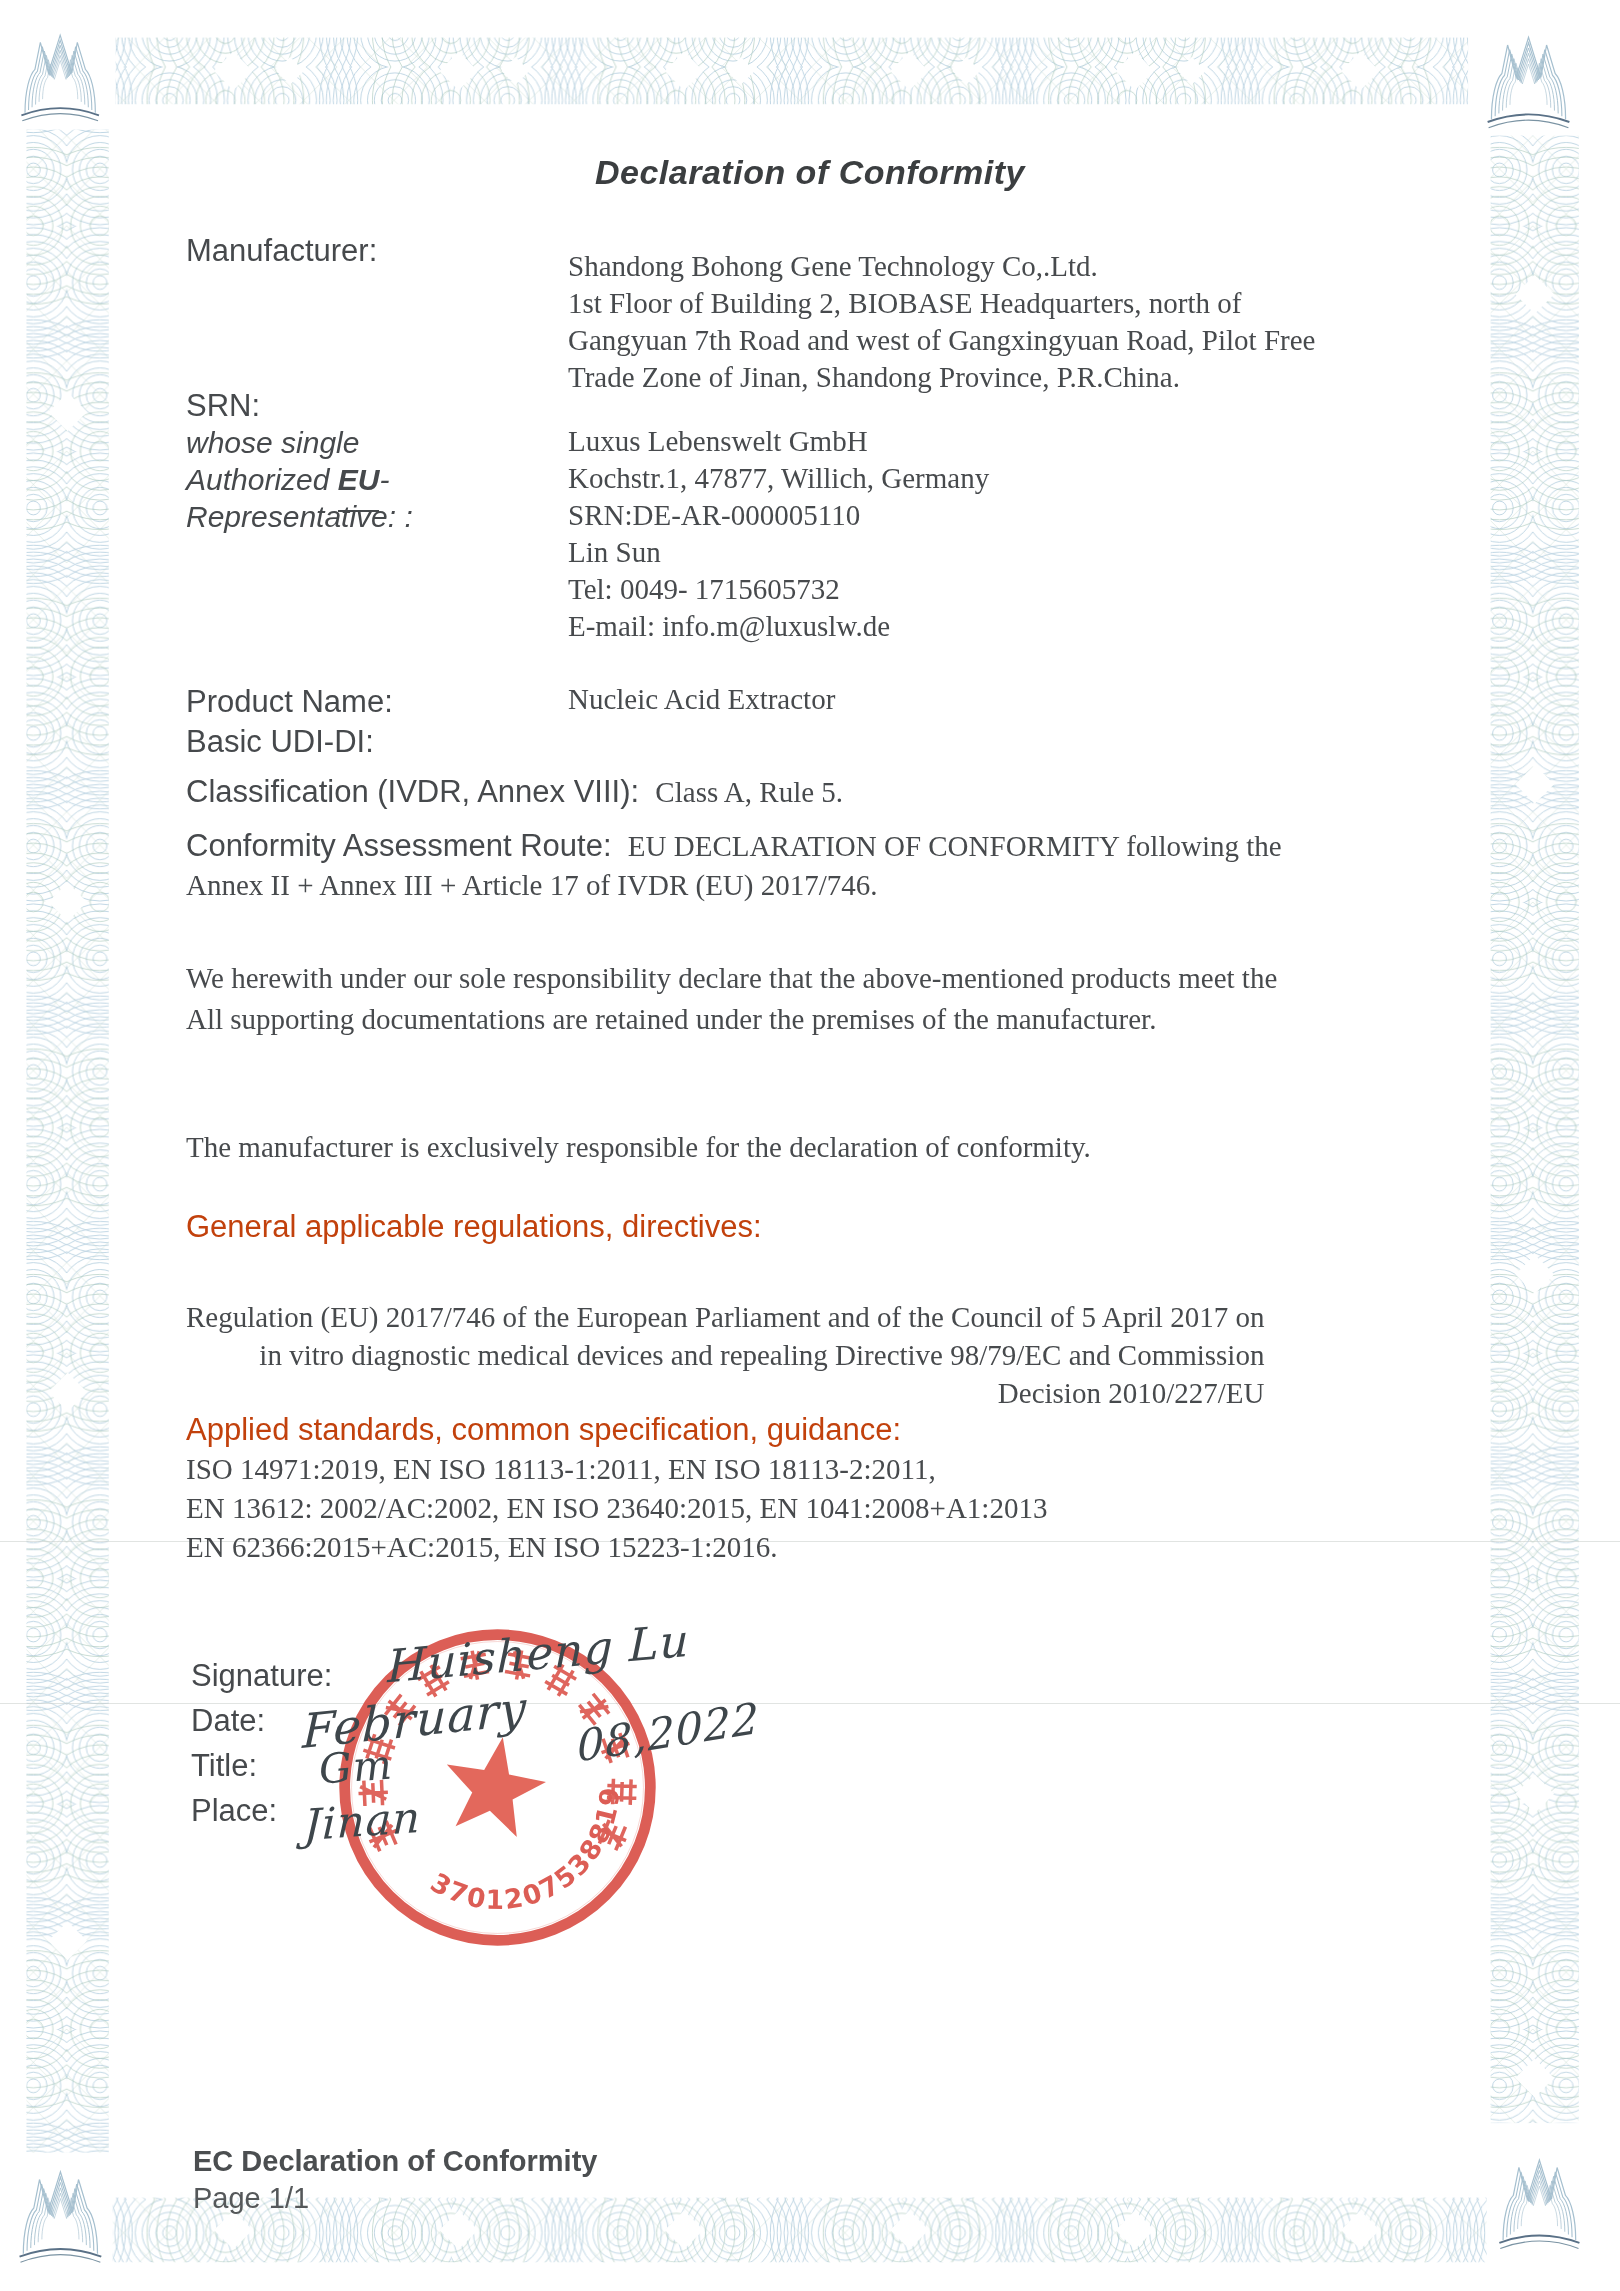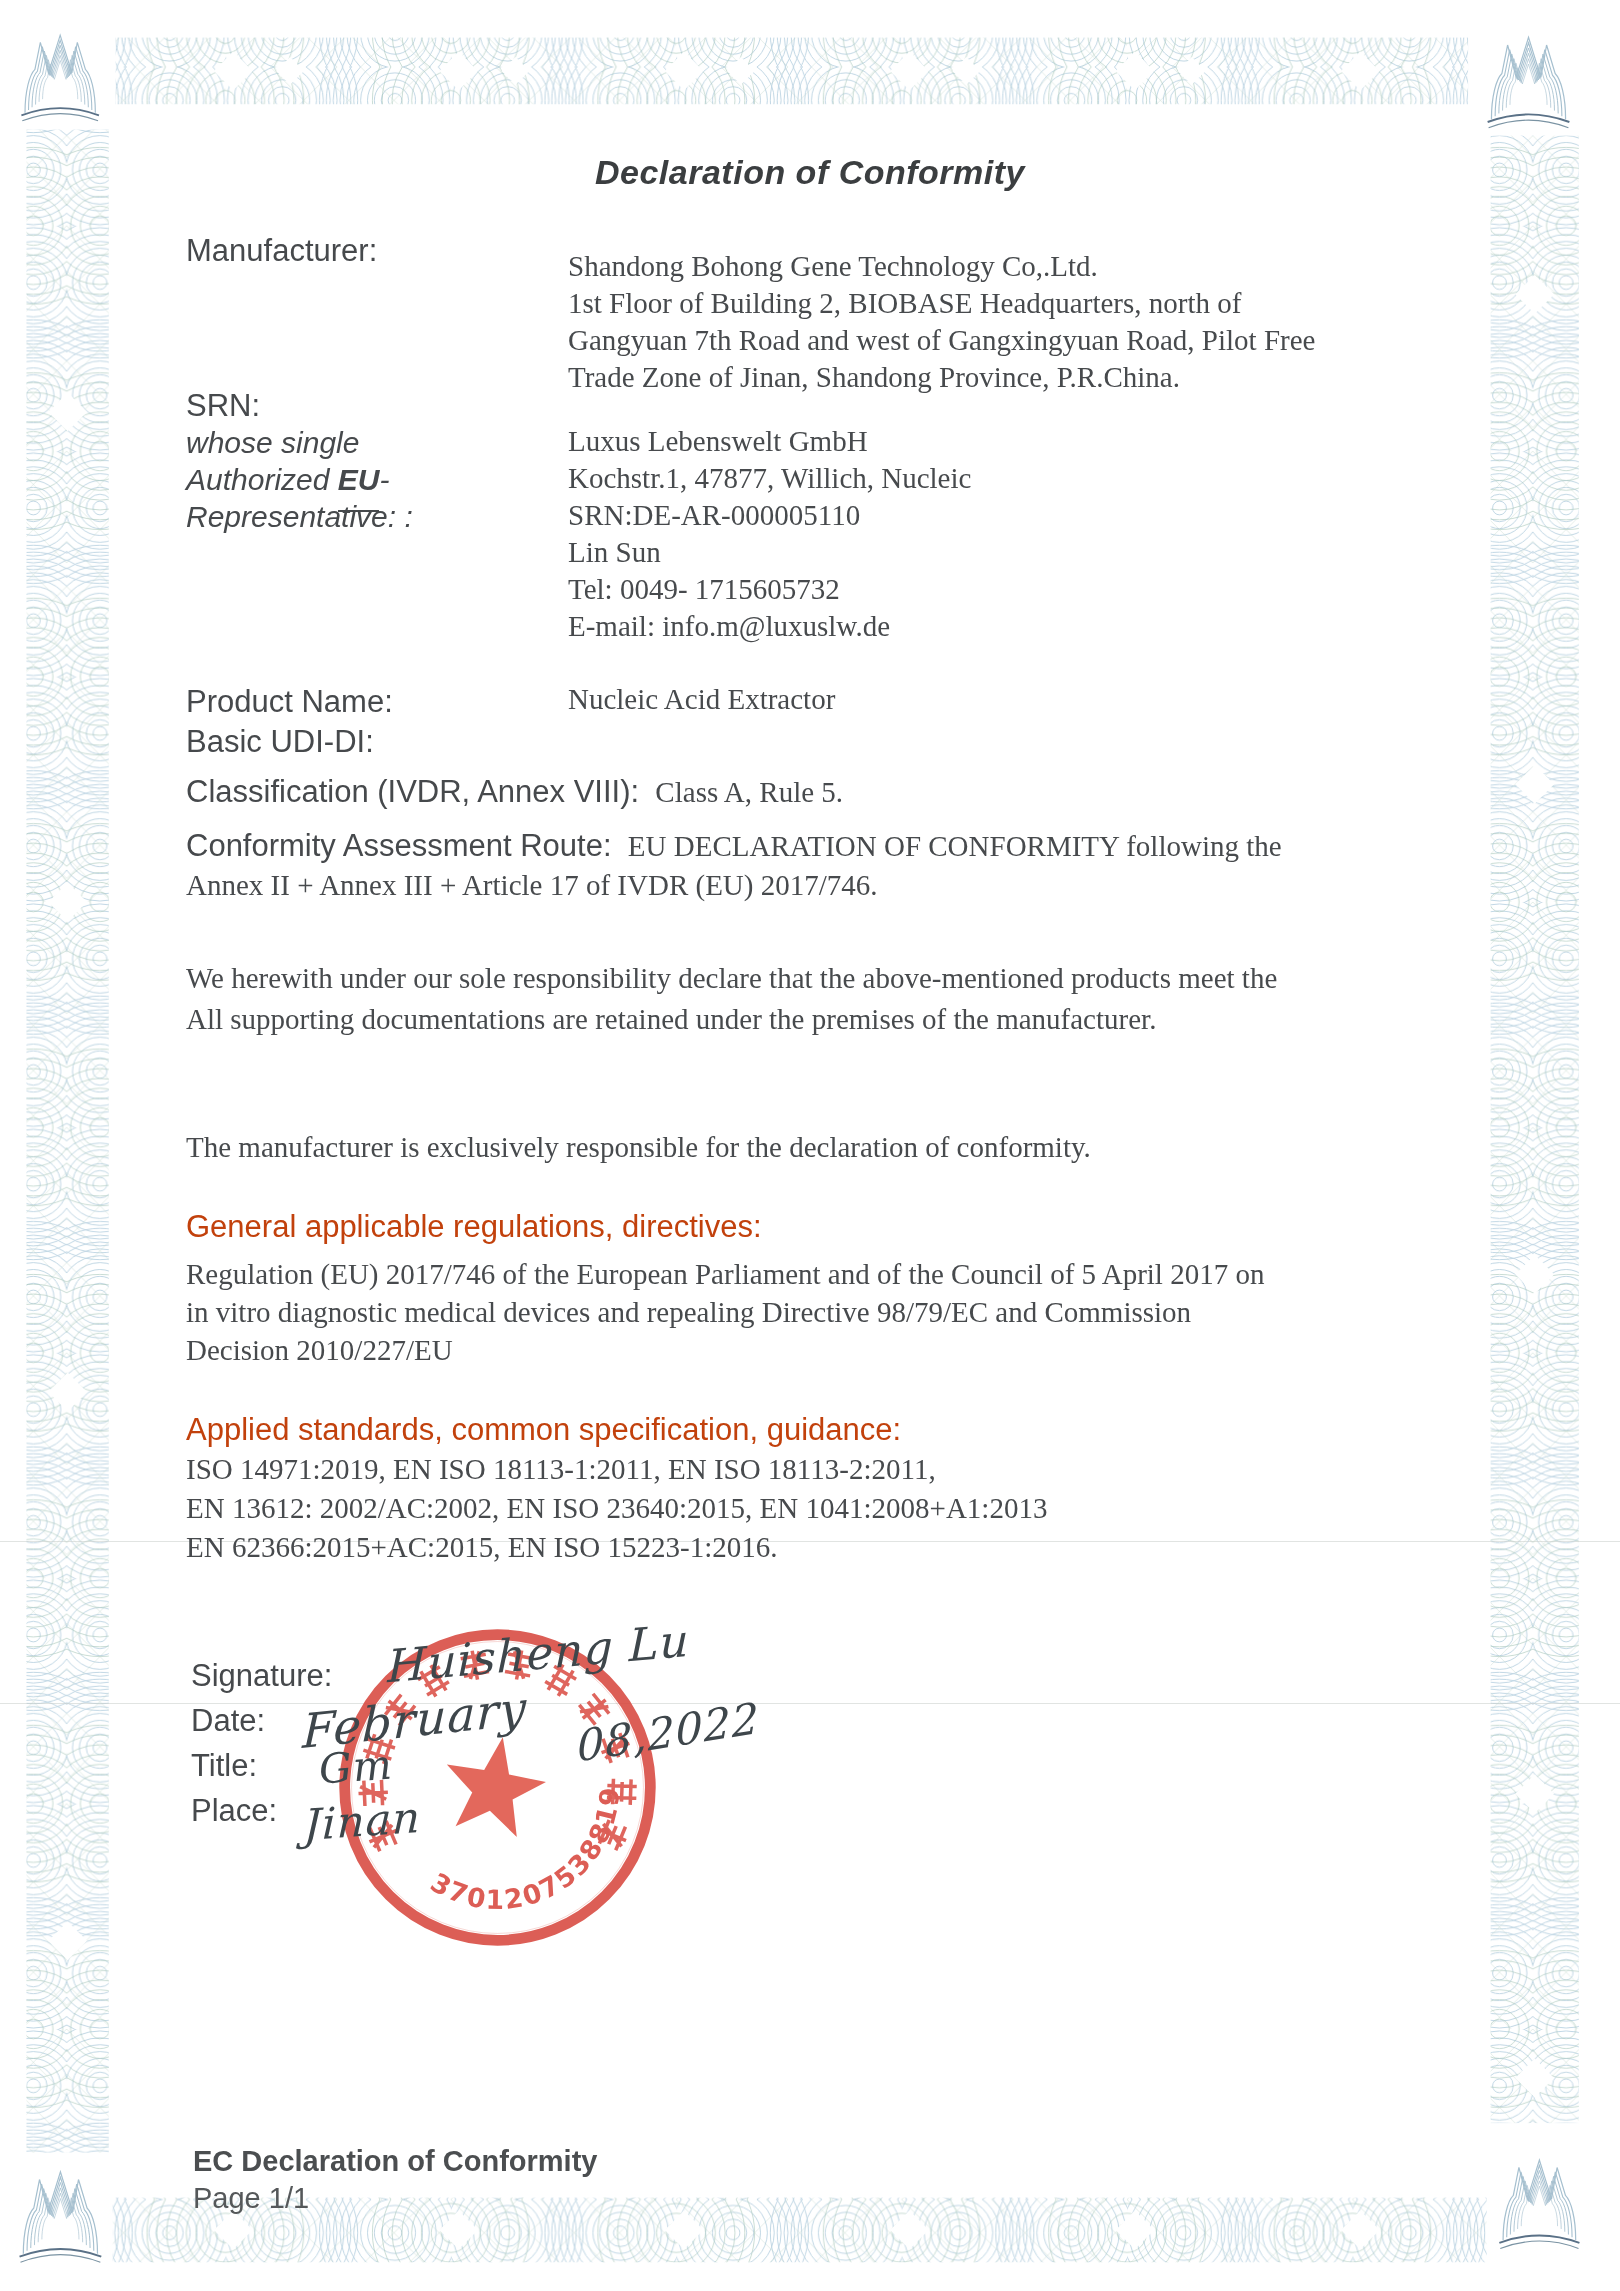--- a/index.html
+++ b/index.html
@@ -261,21 +261,21 @@
 </div>
 
 <div class="abs content label" style="left:186px;top:387px;">SRN:</div>
 <div class="abs content rep-label" style="left:186px;top:424px;">
   <div>whose single</div>
   <div><span>Authorized </span><span class="eu">EU</span><span>-</span></div>
   <div>Representative: :</div>
 </div>
 <div class="abs content serif" style="left:568px;top:423px;">
   <div class="body-line">Luxus Lebenswelt GmbH</div>
-  <div class="body-line">Kochstr.1, 47877, Willich, Nucleic</div>
+  <div class="body-line">Kochstr.1, 47877, Willich, Germany</div>
   <div class="body-line">SRN:DE-AR-000005110</div>
   <div class="body-line">Lin Sun</div>
   <div class="body-line">Tel: 0049- 1715605732</div>
   <div class="body-line">E-mail: info.m@luxuslw.de</div>
 </div>
 
 <div class="abs content label" style="left:186px;top:682px;line-height:40px;">
   <div>Product Name:</div>
   <div>Basic UDI-DI:</div>
 </div>
@@ -292,21 +292,21 @@
 </div>
 <div class="abs content serif body-line" style="left:186px;top:867px;">Annex II + Annex III + Article 17 of IVDR (EU) 2017/746.</div>
 
 <div class="abs content serif para" style="left:186px;top:958px;">
   <div class="body-line">We herewith under our sole responsibility declare that the above-mentioned products meet the</div>
   <div class="body-line">All supporting documentations are retained under the premises of the manufacturer.</div>
 </div>
 <div class="abs content serif body-line" style="left:186px;top:1129px;">The manufacturer is exclusively responsible for the declaration of conformity.</div>
 
 <div class="abs content label heading" style="left:186px;top:1208px;">General applicable regulations, directives:</div>
-<div class="abs content serif reg-lines" style="left:186px;top:1255px;">
+<div class="abs content serif reg-lines" style="left:186px;top:1298px;text-align:right;">
   <div class="body-line">Regulation (EU) 2017/746 of the European Parliament and of the Council of 5 April 2017 on</div>
   <div class="body-line">in vitro diagnostic medical devices and repealing Directive 98/79/EC and Commission</div>
   <div class="body-line">Decision 2010/227/EU</div>
 </div>
 
 <div class="abs content label heading" style="left:186px;top:1411px;">Applied standards, common specification, guidance:</div>
 <div class="abs content serif std-lines" style="left:186px;top:1450px;">
   <div class="body-line">ISO 14971:2019, EN ISO 18113-1:2011, EN ISO 18113-2:2011,</div>
   <div class="body-line">EN 13612: 2002/AC:2002, EN ISO 23640:2015, EN 1041:2008+A1:2013</div>
   <div class="body-line">EN 62366:2015+AC:2015, EN ISO 15223-1:2016.</div>

